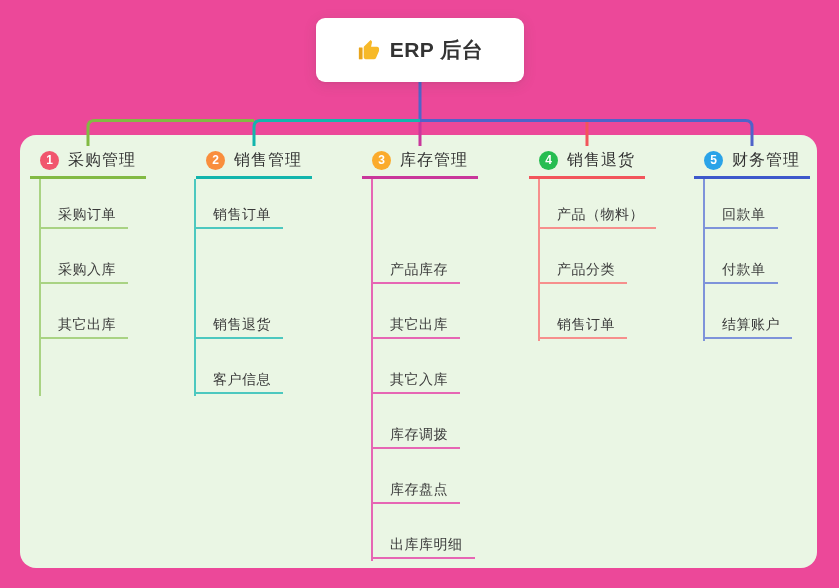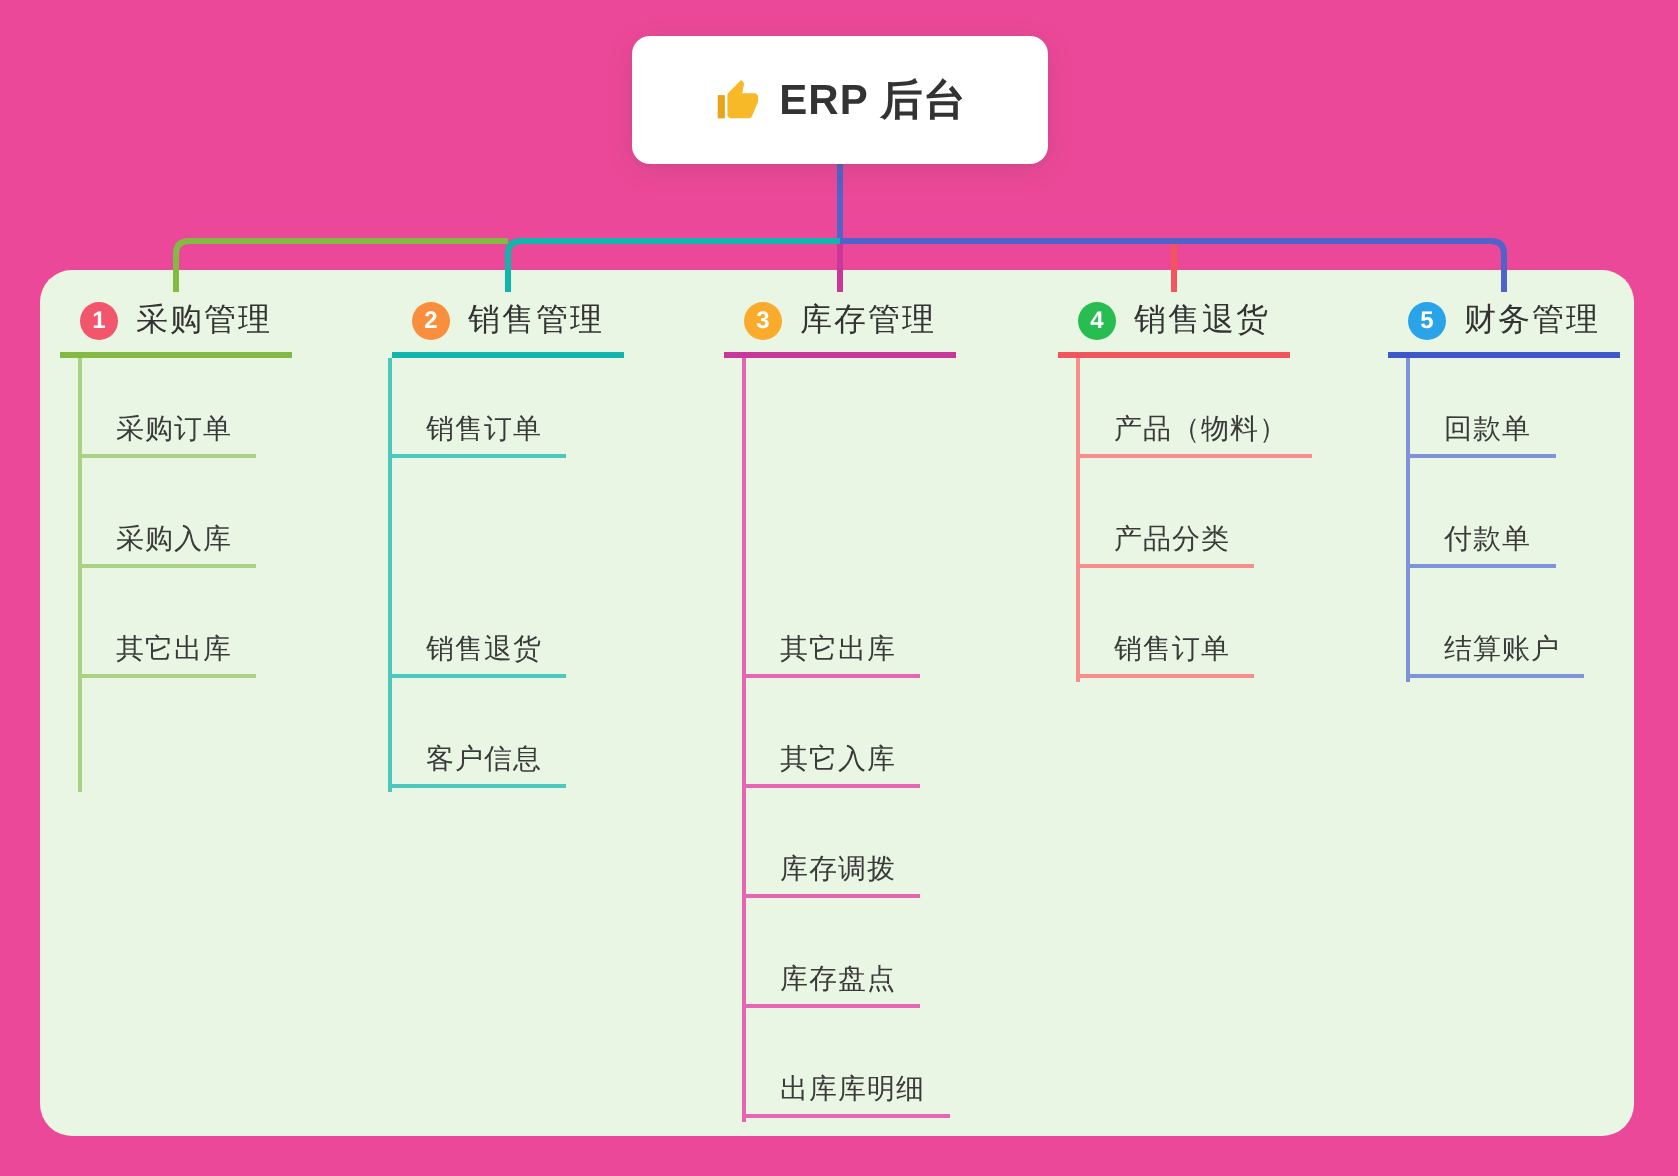--- a/index.html
+++ b/index.html
@@ -101,20 +101,21 @@
     <div class="leaf c1 r2">销售退货</div>
     <div class="leaf c1 r3">客户信息</div>
   </div>
 
   <div class="branch" style="--main: #c9379b; --light: #e666b4; --badge: #fbab2c;">
     <div class="branch-head h2">
       <span class="badge">3</span>
       <span class="head-label">库存管理</span>
     </div>
     <div class="spine c2 len7"></div>
+    <div class="leaf c2 r1">产品库存</div>
     <div class="leaf c2 r2">其它出库</div>
     <div class="leaf c2 r3">其它入库</div>
     <div class="leaf c2 r4">库存调拨</div>
     <div class="leaf c2 r5">库存盘点</div>
     <div class="leaf c2 r6">出库库明细</div>
   </div>
 
   <div class="branch" style="--main: #f2555b; --light: #f68f8c; --badge: #27bd51;">
     <div class="branch-head h3">
       <span class="badge">4</span>

